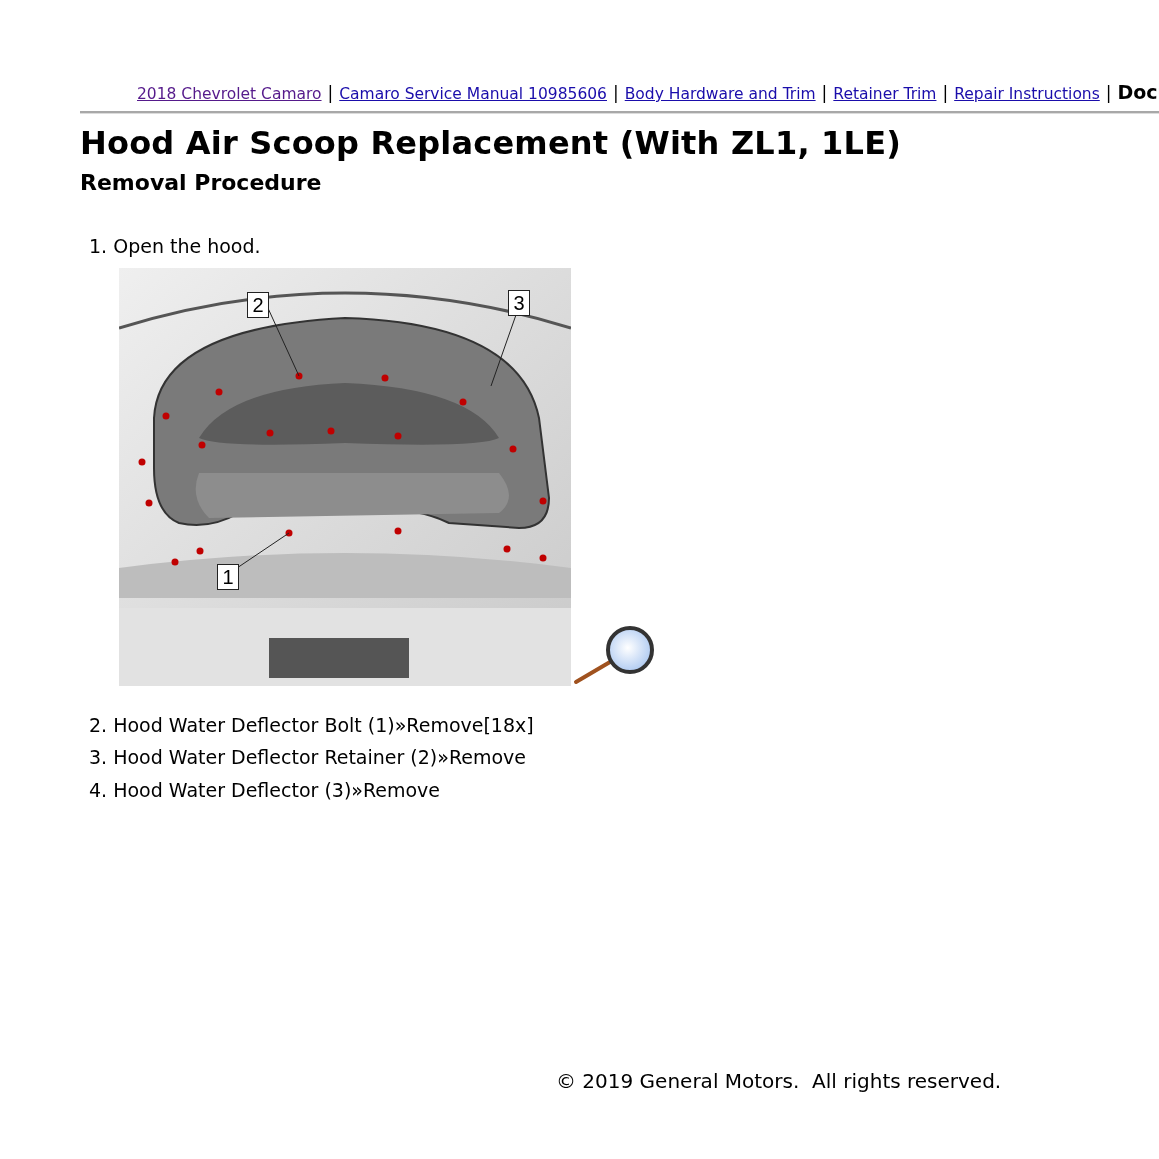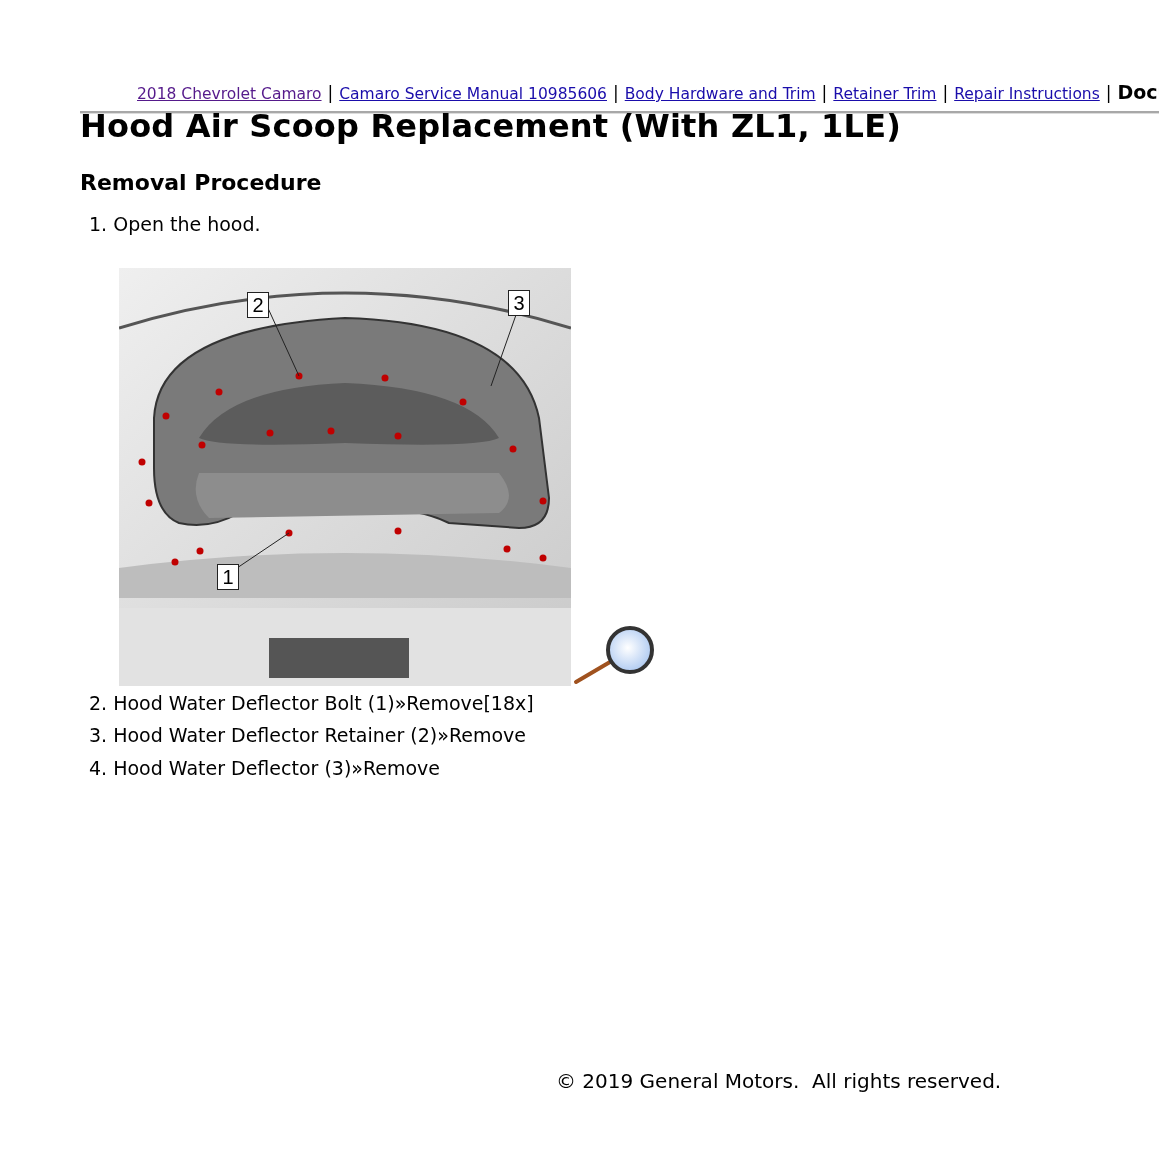--- a/index.html
+++ b/index.html
@@ -13,30 +13,31 @@
   }
   .breadcrumb a { text-decoration: underline; color: #1a0dab; margin-top: 20px; }
   .breadcrumb a.visited { color: #551a8b; }
   .breadcrumb .sep { color: #000; margin: 0 6px; font-size: 17px; }
   .breadcrumb .current { font-weight: bold; font-size: 19px; }
   .rule {
     position: absolute; left: 80px; top: 111px; width: 1079px; height: 2px;
     background: #a8a8a8; box-shadow: 0 1px 0 #dcdcdc;
   }
   h1 {
-    position: absolute; left: 80px; top: 104px; margin: 0;
+    position: absolute; left: 80px; top: 121px; margin: 0;
     font-size: 32px; font-weight: bold; line-height: 44px; letter-spacing: 0.2px;
   }
   h2 {
     position: absolute; left: 80px; top: 170px; margin: 0;
     font-size: 22px; font-weight: bold; line-height: 26px;
   }
   .step {
     position: absolute; left: 89px; font-size: 19px; line-height: 26px;
     white-space: nowrap;
+    margin-top: 22px;
   }
   .figure {
     position: absolute; left: 119px; top: 268px; width: 452px; height: 418px;
     overflow: hidden; background: #d9d9d9;
   }
   .magnifier { position: absolute; left: 572px; top: 624px; width: 86px; height: 62px; }
   .footer {
     position: absolute; left: 556px; top: 1070px; font-size: 20px; line-height: 22px;
     white-space: pre;
   }

